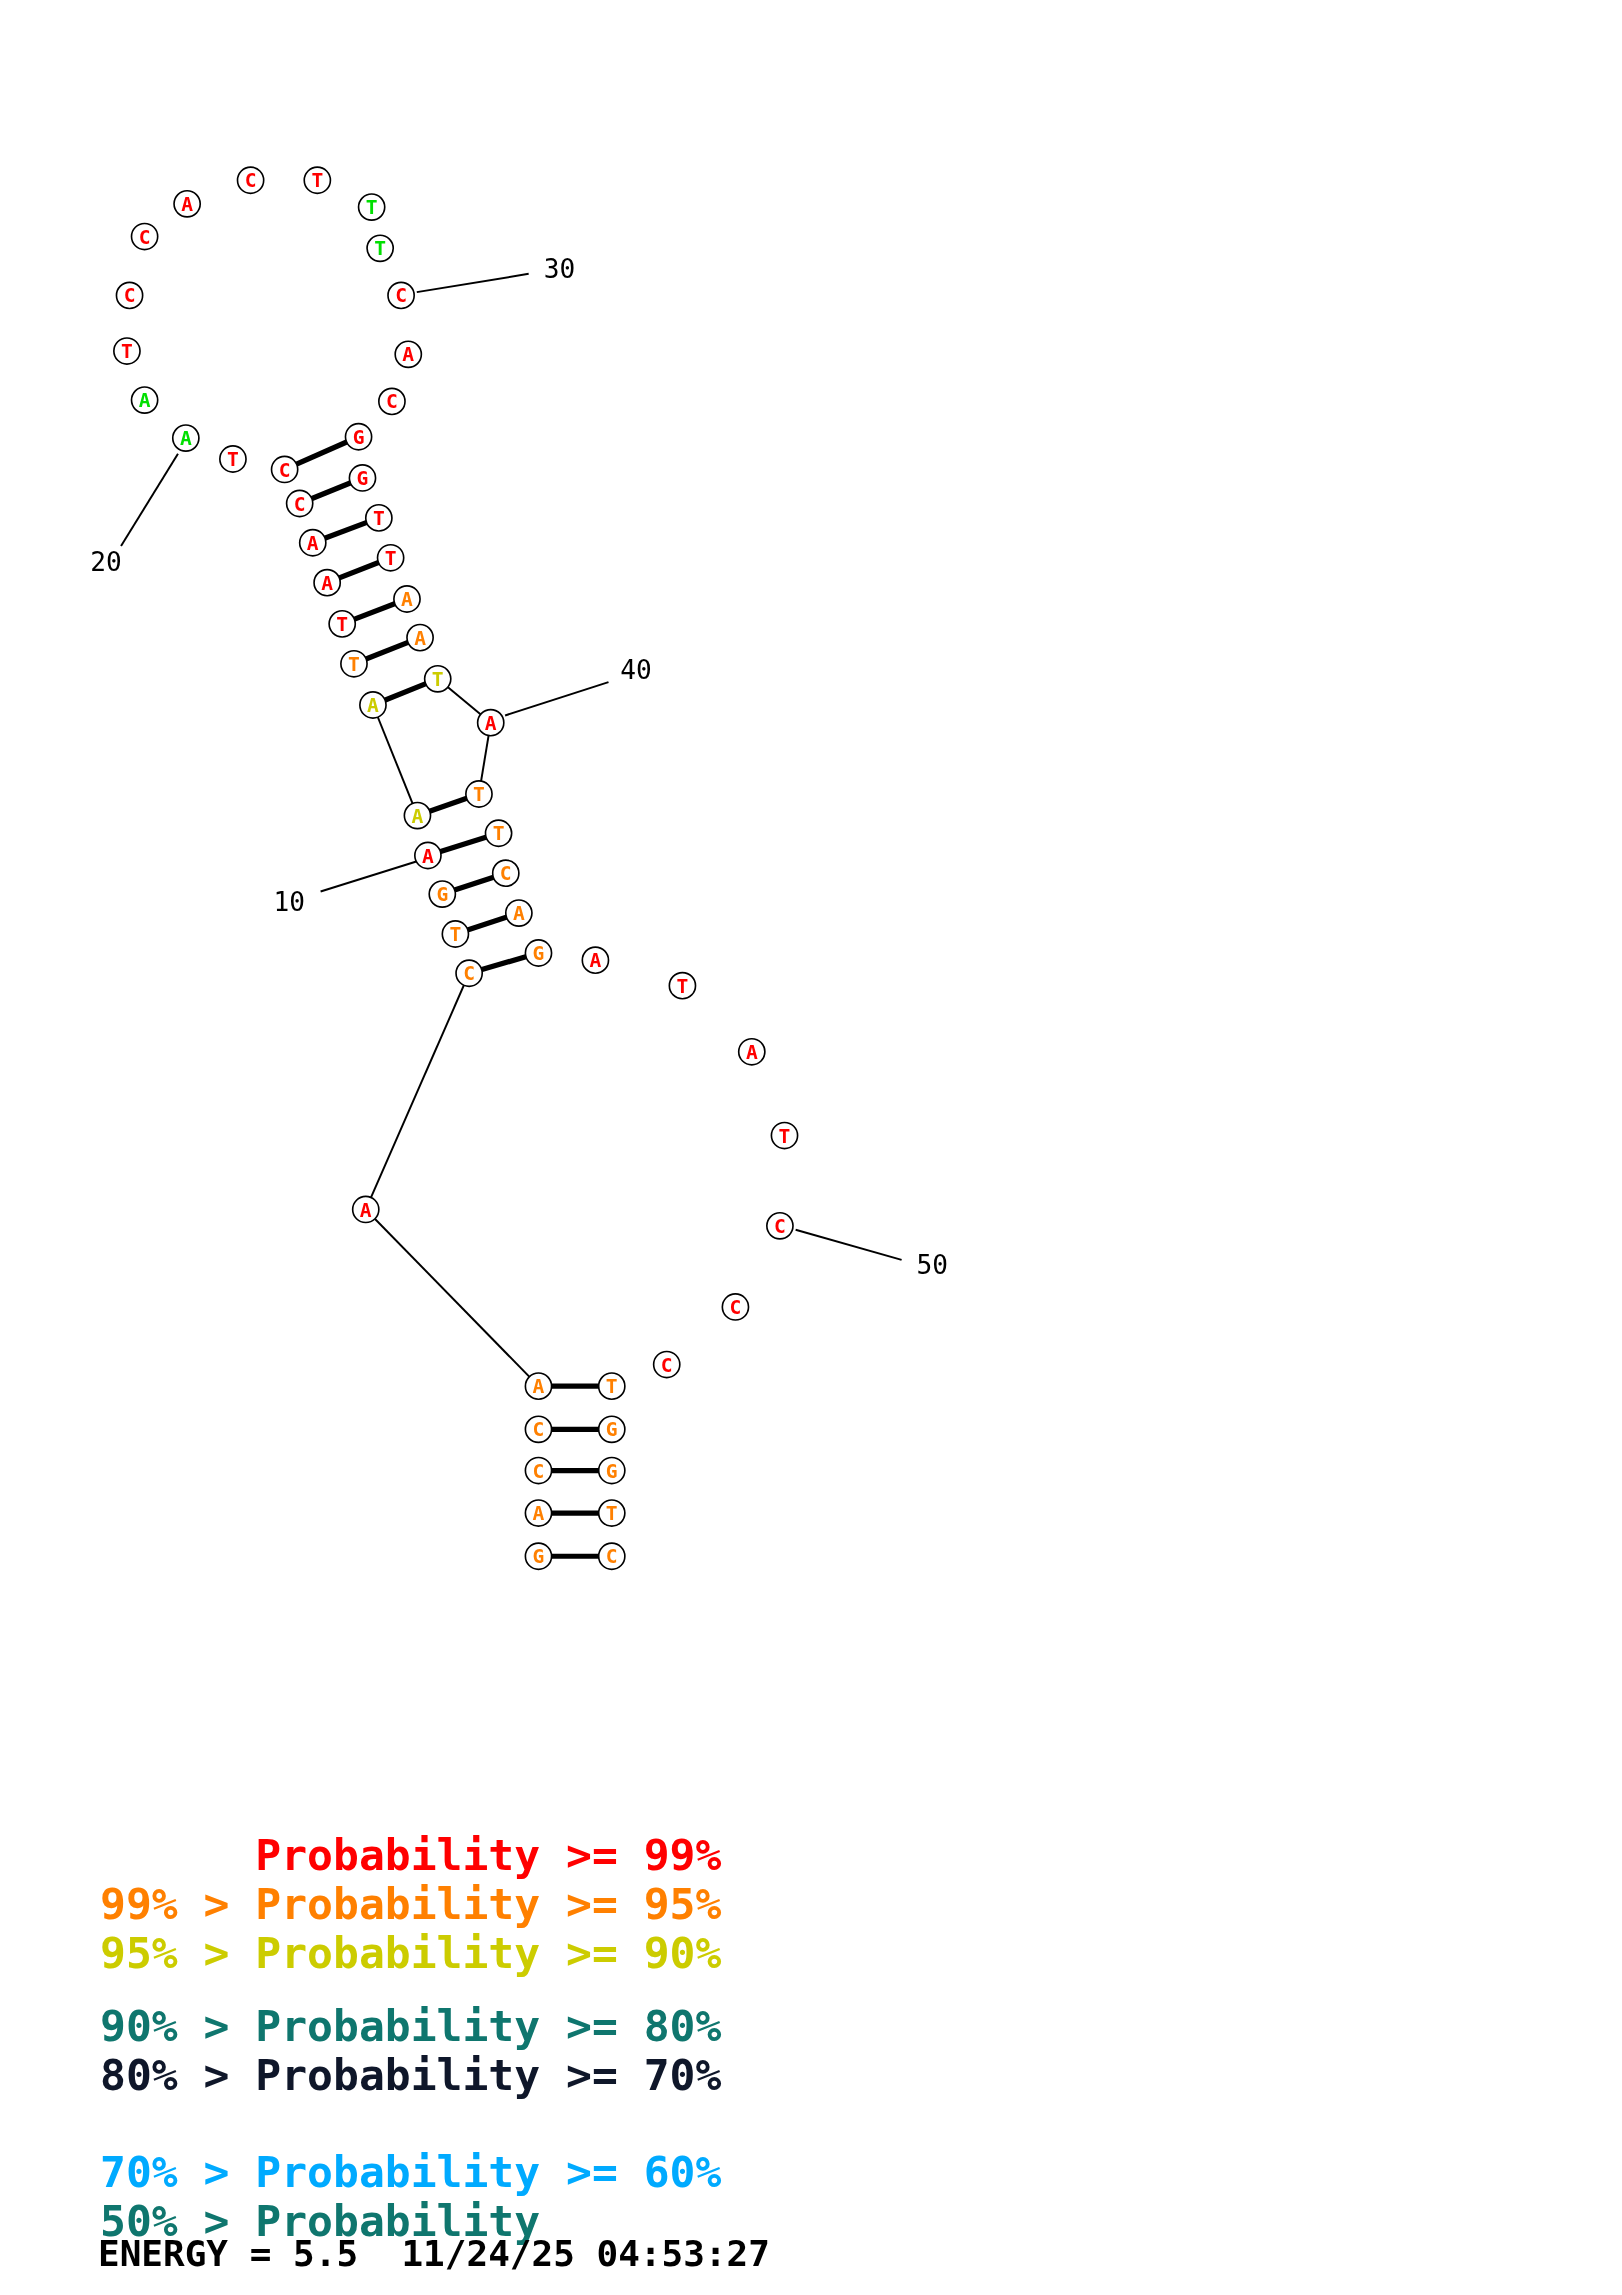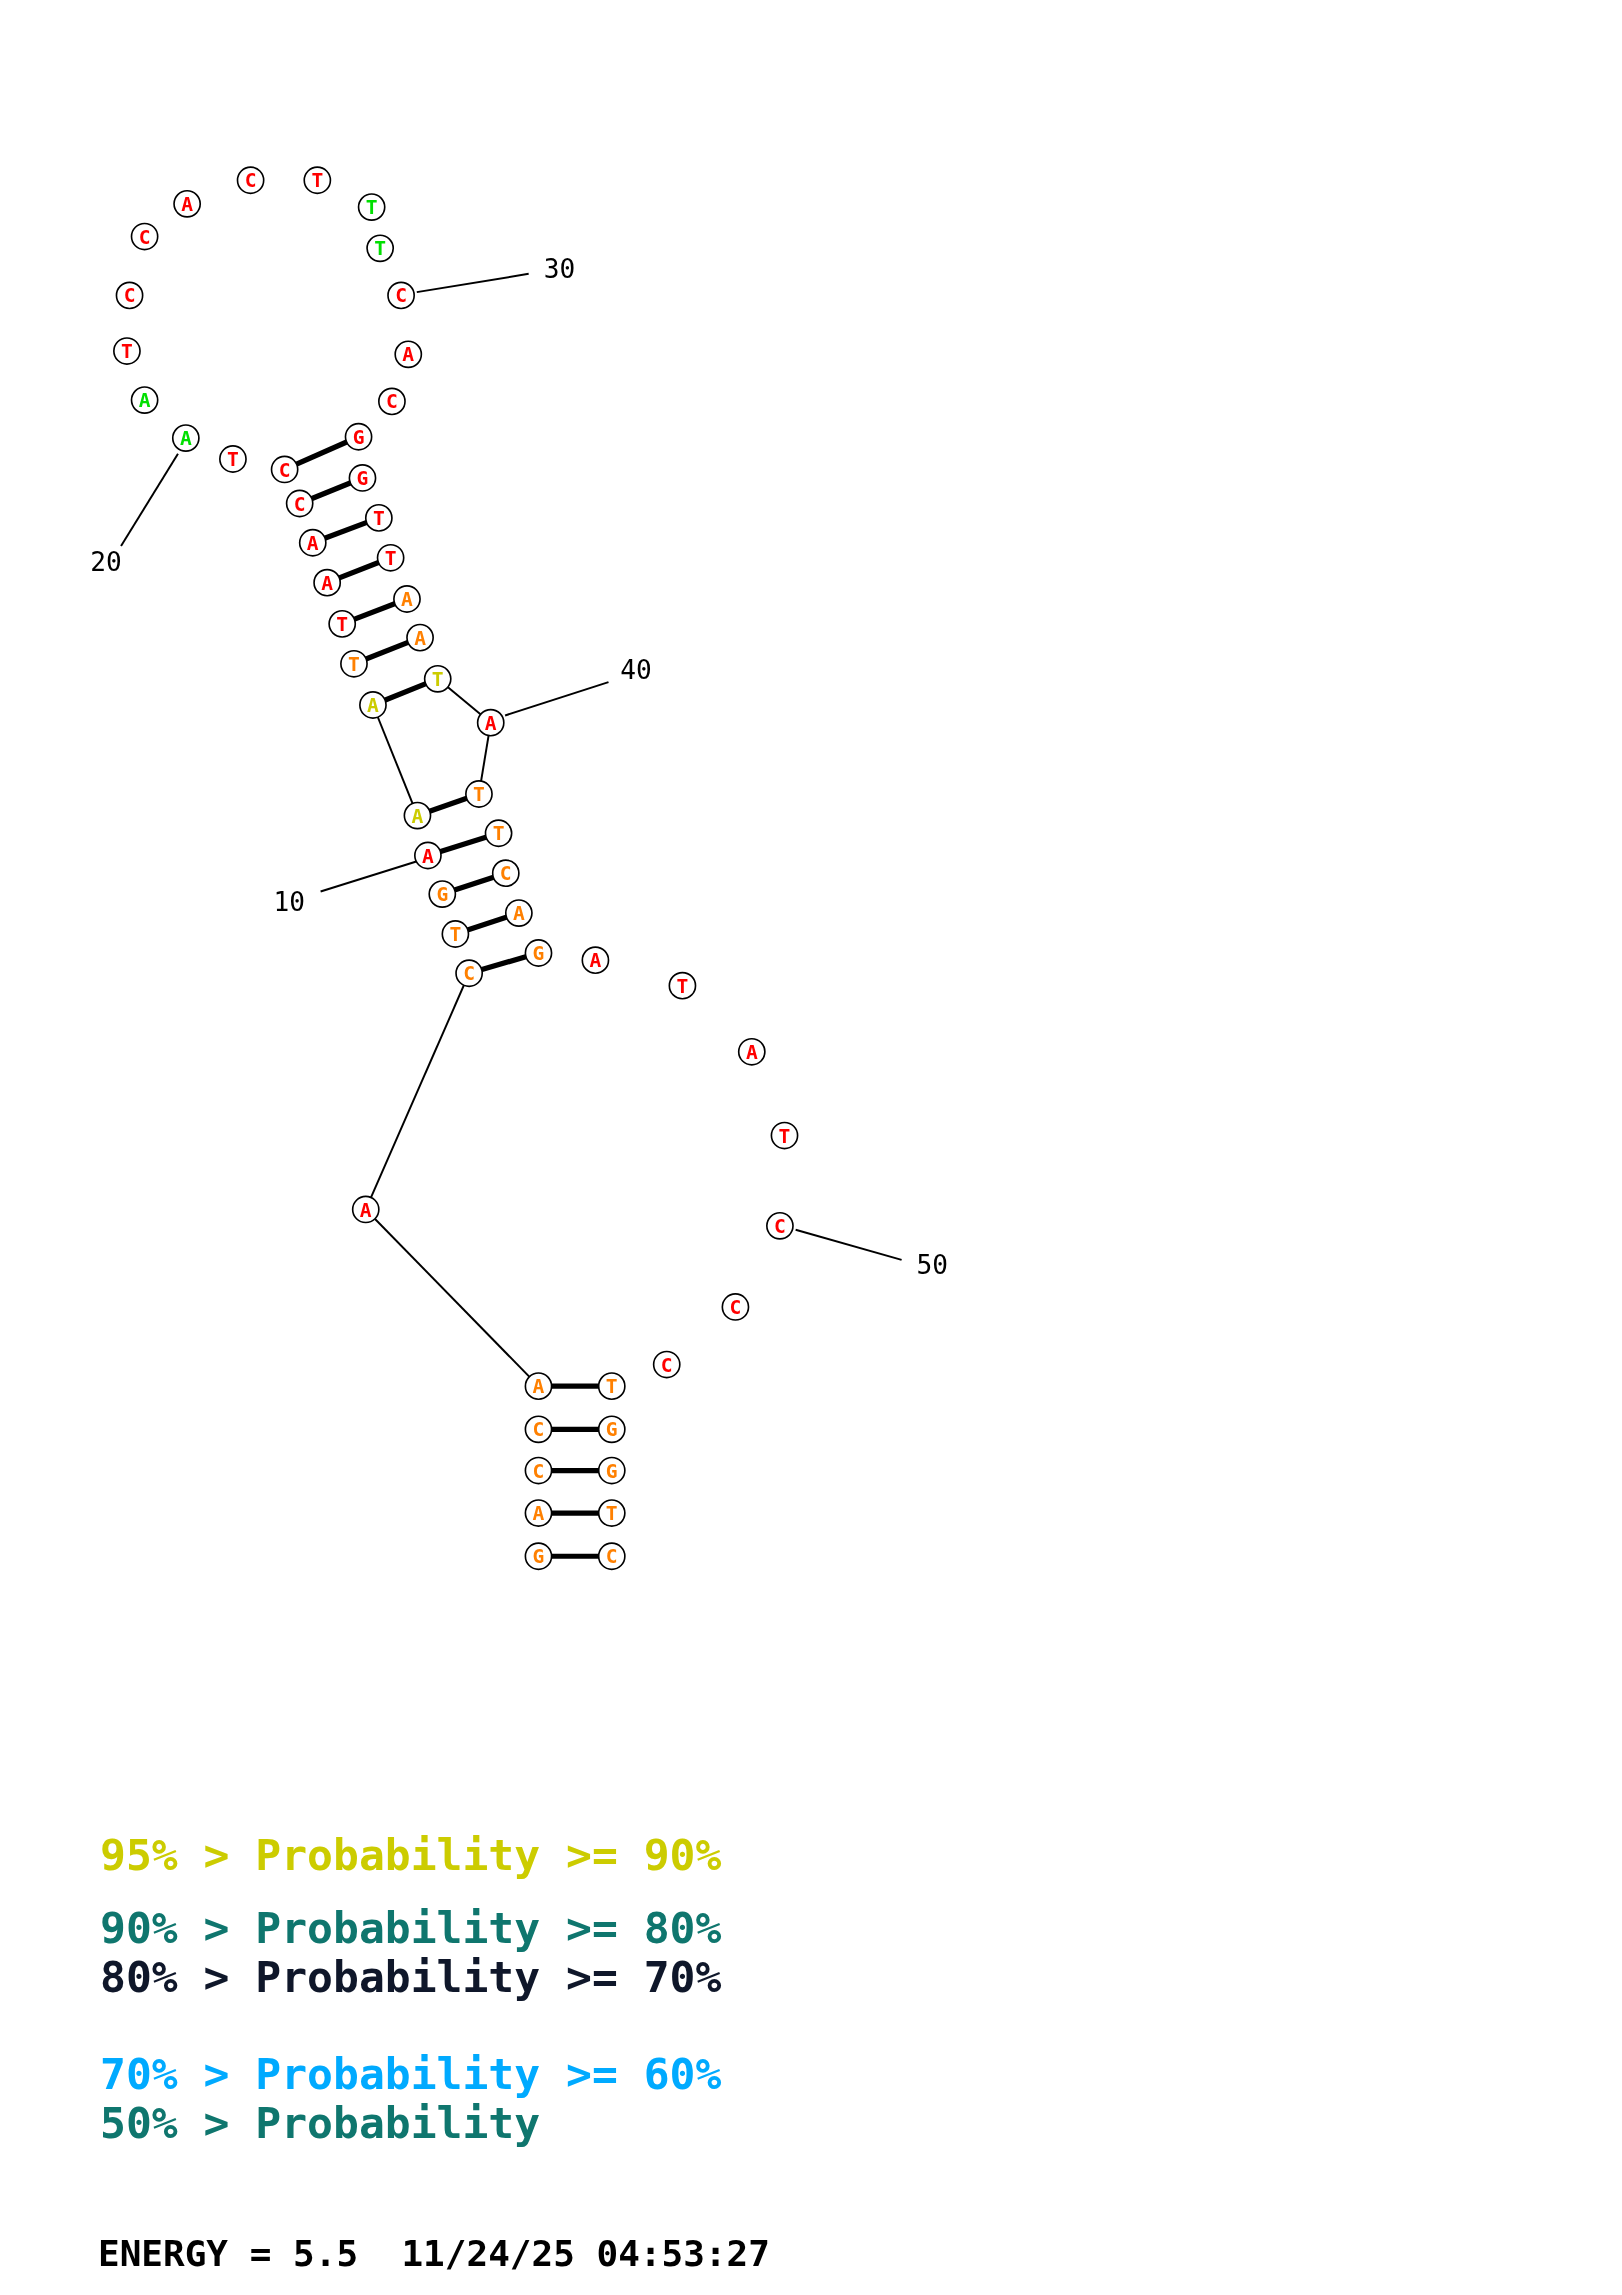--- a/index.html
+++ b/index.html
@@ -167,20 +167,22 @@
       <text x="935" y="2312" dy="0.36em" fill="#FF8000" class="nt">T</text>
       <circle cx="935" cy="2378" r="20" class="ntc"></circle>
       <text x="935" y="2378" dy="0.36em" fill="#FF8000" class="nt">C</text>
       <text x="442" y="1392" class="poslabel">10</text>
       <text x="162" y="872" class="poslabel">20</text>
       <text x="855" y="425" class="poslabel">30</text>
       <text x="972" y="1038" class="poslabel">40</text>
       <text x="1425" y="1947" class="poslabel">50</text>
     </svg>
   <div class="legend">
+      <div class="legend-line" style="color: rgb(255, 0, 0);">      Probability &gt;= 99%</div>
+      <div class="legend-line" style="color: rgb(255, 128, 0);">99% &gt; Probability &gt;= 95%</div>
       <div class="legend-line" style="color: rgb(204, 204, 0);">95% &gt; Probability &gt;= 90%</div>
       <div class="legend-line" style="color: #0f766e; margin-top: 24px;">90% &gt; Probability &gt;= 80%</div>
       <div class="legend-line" style="color: #0f172a;">80% &gt; Probability &gt;= 70%</div>
       <div class="legend-line" style="color: rgb(0, 170, 255); margin-top: 48px;">70% &gt; Probability &gt;= 60%</div>
       <div class="legend-line" style="color: #0f766e;">50% &gt; Probability</div>
     </div>
   <div class="energy">ENERGY = 5.5  11/24/25 04:53:27</div>
 </div>
 
 

